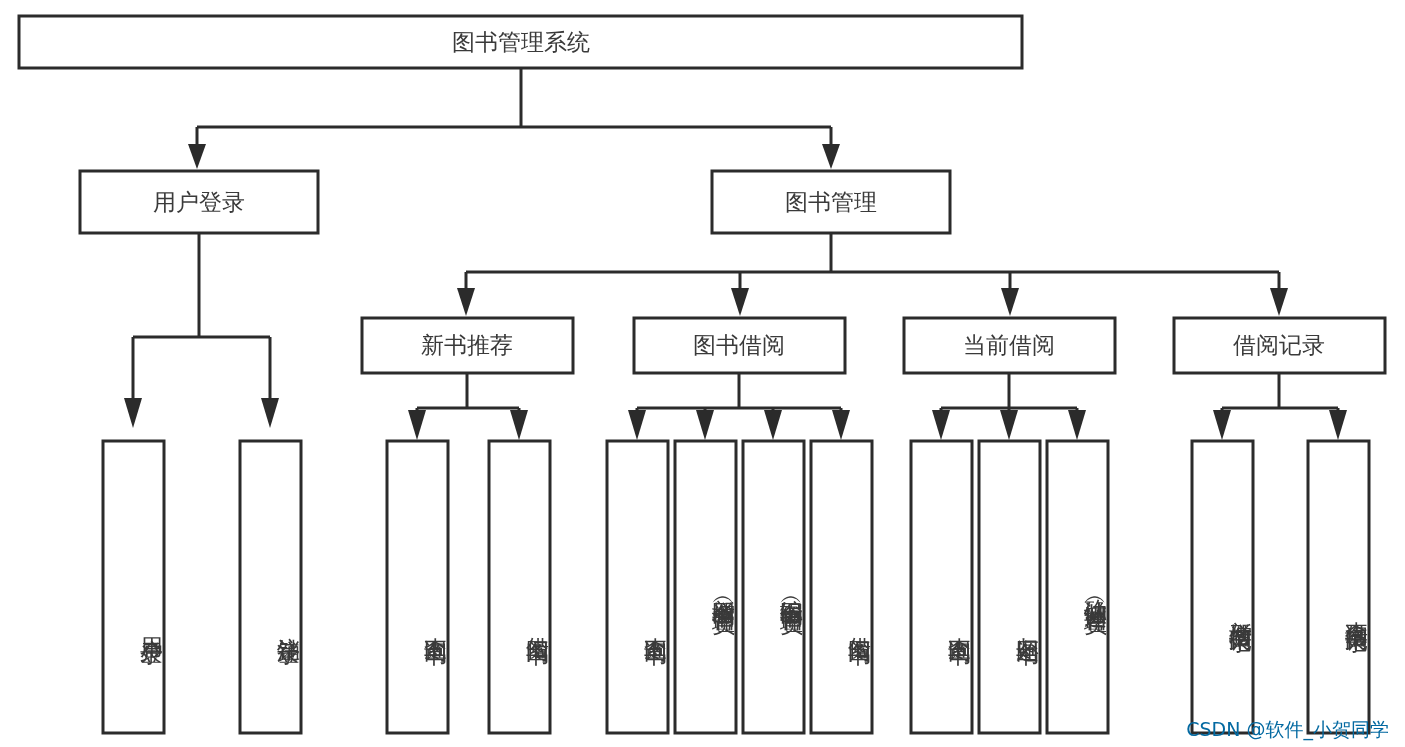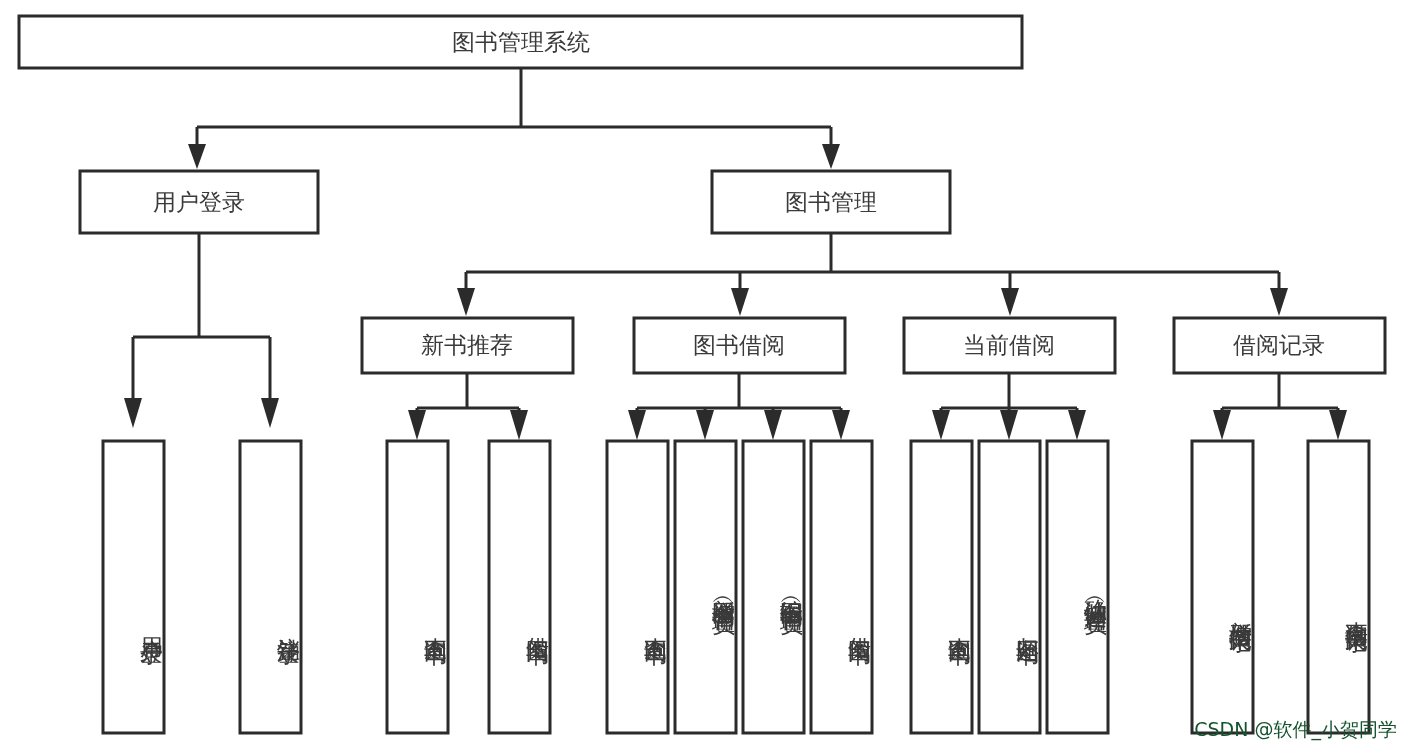--- a/index.html
+++ b/index.html
@@ -54,23 +54,23 @@
     letter-spacing: 2px;
     font-family: "DejaVu Sans", "Liberation Sans", sans-serif;
     display: flex;
     align-items: flex-start;
     justify-content: center;
     white-space: nowrap;
     user-select: none;
   }
   .watermark {
     position: absolute;
-    right: 8px;
+    right: 16px;
     bottom: 4px;
-    color: #14532d;
+    color: #0369a1;
     font-size: 19px;
     font-family: "DejaVu Sans", "Liberation Sans", sans-serif;
     white-space: nowrap;
     user-select: none;
   }
 </style>
 </head>
 <body>
 
 <div id="canvas">

